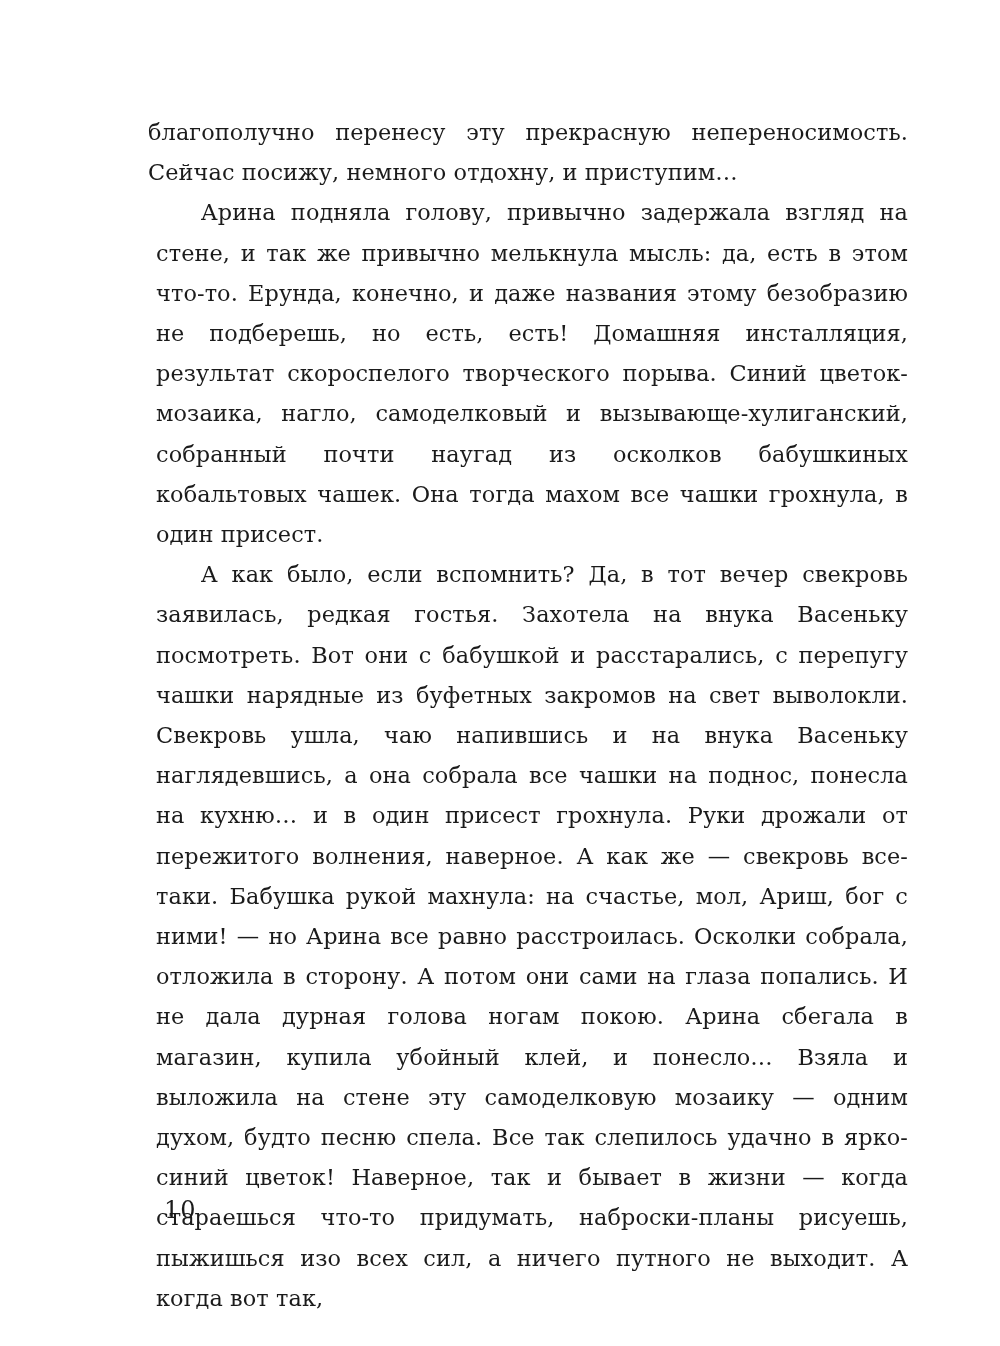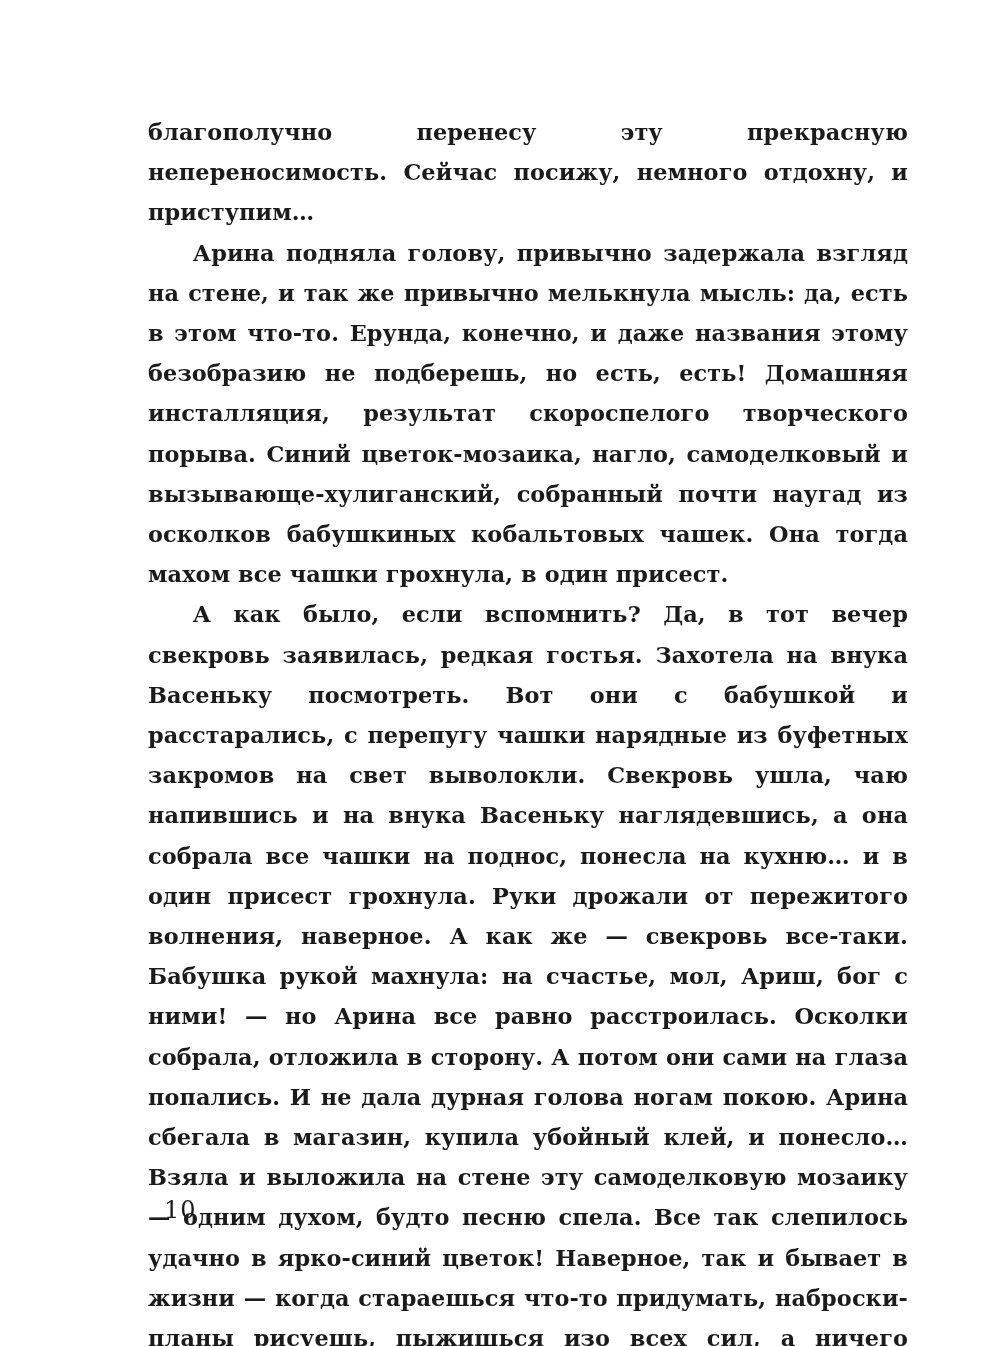--- a/index.html
+++ b/index.html
@@ -25,24 +25,24 @@
     line-height: 40.2px;
     color: #1b1b1b;
     text-align: justify;
     text-justify: inter-word;
     letter-spacing: 0.1px;
     -webkit-font-smoothing: antialiased;
   }
   .para {
     margin: 0;
     text-align: justify;
-    font-weight: bold;
   }
   .para.indent {
     text-indent: 2.0em;
+    margin-left: 8px;
   }
   .page-number {
     position: absolute;
     left: 164px;
     top: 1196px;
     font-family: "DejaVu Serif", serif;
     font-size: 24px;
     color: #1b1b1b;
     letter-spacing: 1px;
   }

